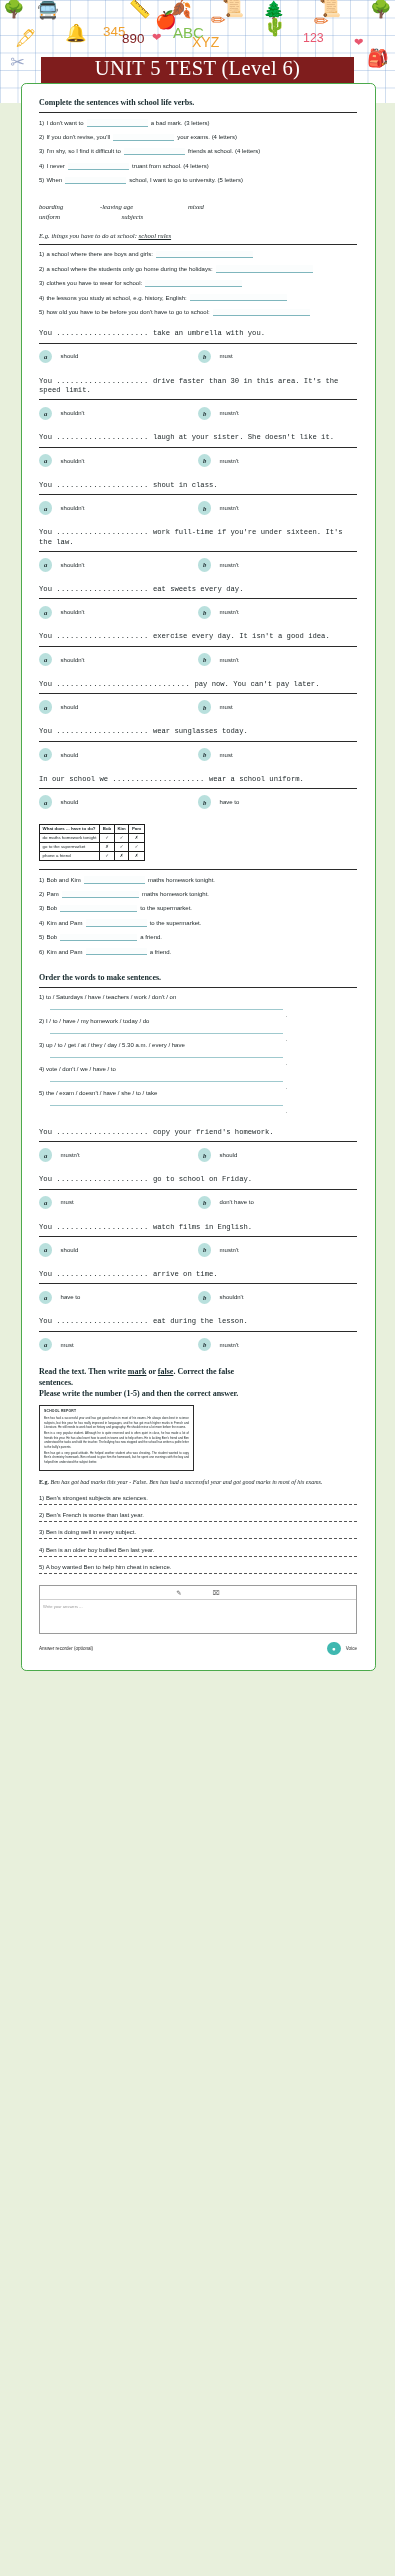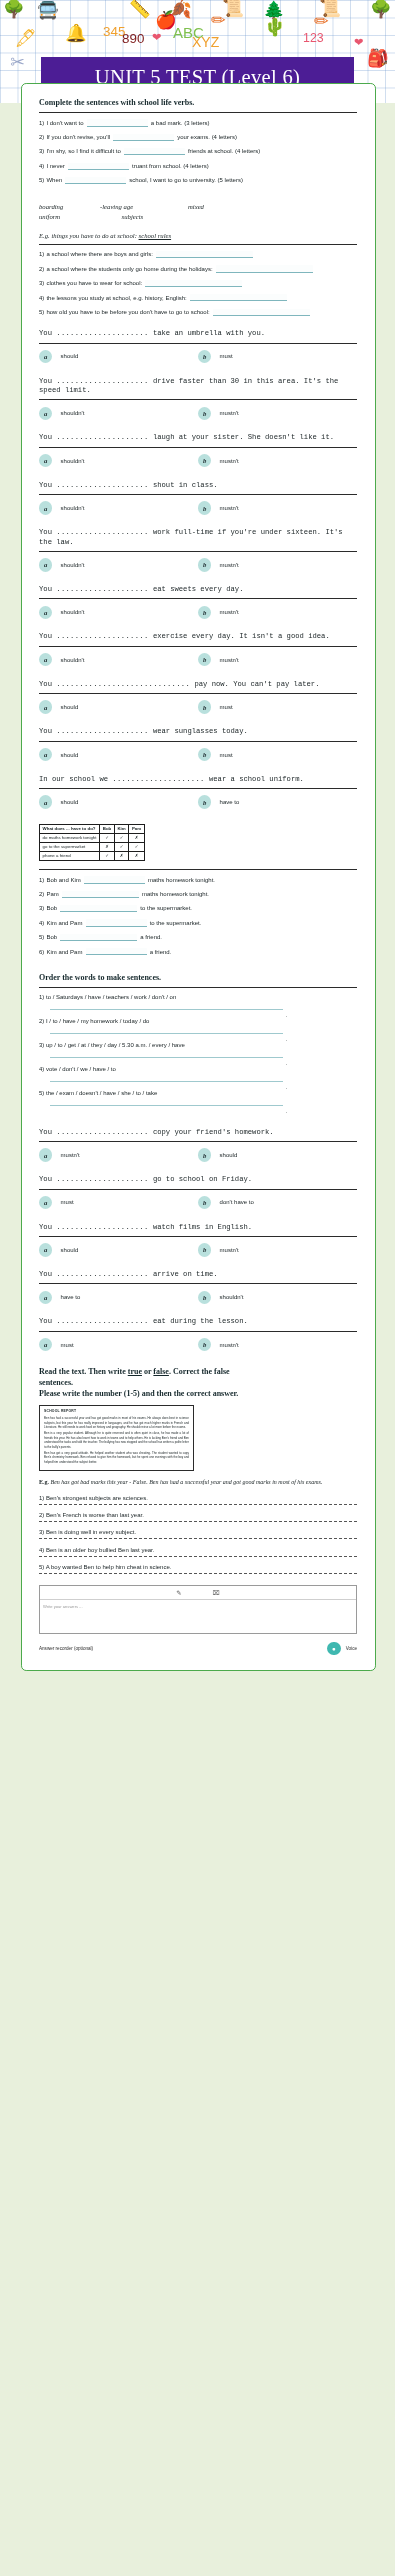--- a/index.html
+++ b/index.html
@@ -25,22 +25,22 @@
       linear-gradient(to right, rgba(120,160,210,.35) 0.5px, transparent 0.5px),
       linear-gradient(to bottom, rgba(120,160,210,.35) 0.5px, transparent 0.5px);
     background-size:17.5px 17.5px;
   }
   .doodles { position:absolute; inset:0; }
   .doodle { position:absolute; font-size:17.5px; line-height:1; }
   .title-bar {
     position:absolute;
     left:41px; top:57px;
     width:313px; height:32px;
-    background:#4c1d95;
-    display:flex; align-items:flex-end; justify-content:center;
+    background:#7f1d1d;
+    display:flex; align-items:flex-start; justify-content:center;
   }
   .title-bar span {
     font-family:"Liberation Serif", serif;
     font-size:20.6px;
     color:#ffffff;
     letter-spacing:0.3px;
     white-space:nowrap;
   }
 
   
@@ -743,21 +743,21 @@
       </div>
       <div class="mc-opt">
         <span class="bullet">b</span>
         <span>mustn't</span>
       </div>
     </div>
   </div>
 
   <h2 class="ex-title">
     <span>Read the text. Then write</span>
-    <span class="u">true</span>
+    <span class="u">mark</span>
     <span>or</span>
     <span class="u">false</span><span>. Correct the false</span><br>
     <span>sentences.</span><br>
     <span>Please write the number (1-5) and then the correct answer.</span>
   </h2>
 
   <div class="read-box">
     <h4>SCHOOL REPORT</h4>
     <p>Ben has had a successful year and has got good marks in most of his exams. He always does best in science subjects, but this year he has really improved in languages, and he has got much higher marks in French and Literature. He still needs to work hard on history and geography. He should revise a lot more before the exams.</p>
     <p>Ben is a very popular student. Although he is quite reserved and is often quiet in class, he has made a lot of friends this year. He has also learnt how to work in teams and to help others. He is lacking Ben's friend and Ben understood the tasks and told the teacher. The bullying has now stopped and the school has written a polite letter to the bully's parents.</p>

